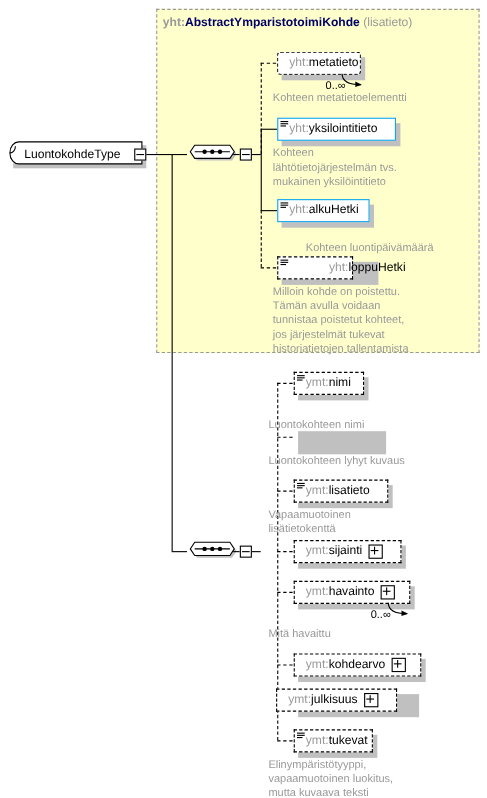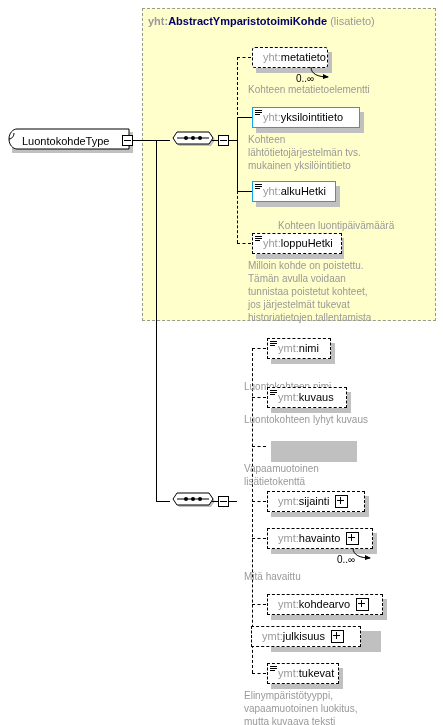--- a/index.html
+++ b/index.html
@@ -266,21 +266,21 @@
         <i></i>
         <i></i>
         <i></i>
       </span>
     <span class="el-label"><span class="pfx">yht:</span><span>alkuHetki</span></span>
   </div>
   <div class="doc" style="left:248px; top:219px; width:190px;margin-left:30px;">Kohteen luontipäivämäärä</div>
 
   <div class="ln dash-h" style="left:237px; top:243px; width:14px;"></div>
   <div class="el-shadow" style="left:256px; top:238px; width:88px; height:21px;"></div>
-  <div class="el dashed" style="left:252px; top:233px; width:90px;">
+  <div class="el dashed" style="left:252px; top:233px; width:69px;padding-left:36px;">
     <span class="type-icon">
         <i></i>
         <i></i>
         <i></i>
       </span>
     <span class="el-label"><span class="pfx">yht:</span><span>loppuHetki</span></span>
   </div>
   <div class="doc" style="left:248px; top:259px; width:190px;">Milloin kohde on poistettu.
 Tämän avulla voidaan
 tunnistaa poistetut kohteet,
@@ -311,32 +311,32 @@
         <i></i>
         <i></i>
         <i></i>
       </span>
     <span class="el-label"><span class="pfx">ymt:</span><span>nimi</span></span>
   </div>
   <div class="doc" style="left:244px; top:380px; width:190px;">Luontokohteen nimi</div>
 
   <div class="ln dash-h" style="left:252px; top:397px; width:14px;"></div>
   <div class="el-shadow" style="left:271px; top:392px; width:80px; height:21px;"></div>
-  <div class="el dashed" style="left:267px; top:387px; width:80px;">
-    <span class="type-icon">
-        <i></i>
-        <i></i>
-        <i></i>
-      </span>
-    <span class="el-label"><span class="pfx">ymt:</span><span>kuvaus</span></span>
-  </div>
   <div class="doc" style="left:244px; top:413px; width:195px;">Luontokohteen lyhyt kuvaus</div>
 
   <div class="ln dash-h" style="left:252px; top:446px; width:14px;"></div>
   <div class="el-shadow" style="left:271px; top:441px; width:86px; height:21px;"></div>
+  <div class="el dashed" style="left:267px; top:436px; width:86px;">
+    <span class="type-icon">
+        <i></i>
+        <i></i>
+        <i></i>
+      </span>
+    <span class="el-label"><span class="pfx">ymt:</span><span>lisatieto</span></span>
+  </div>
   <div class="doc" style="left:244px; top:462px; width:190px;">Vapaamuotoinen
 lisätietokenttä</div>
 
   <div class="ln dash-h" style="left:252px; top:501px; width:14px;"></div>
   <div class="el-shadow" style="left:271px; top:496px; width:98px; height:21px;"></div>
   <div class="el dashed" style="left:267px; top:491px; width:98px;">
     <span class="el-label"><span class="pfx">ymt:</span><span>sijainti</span></span>
     <span class="plus-box"></span>
   </div>
 

